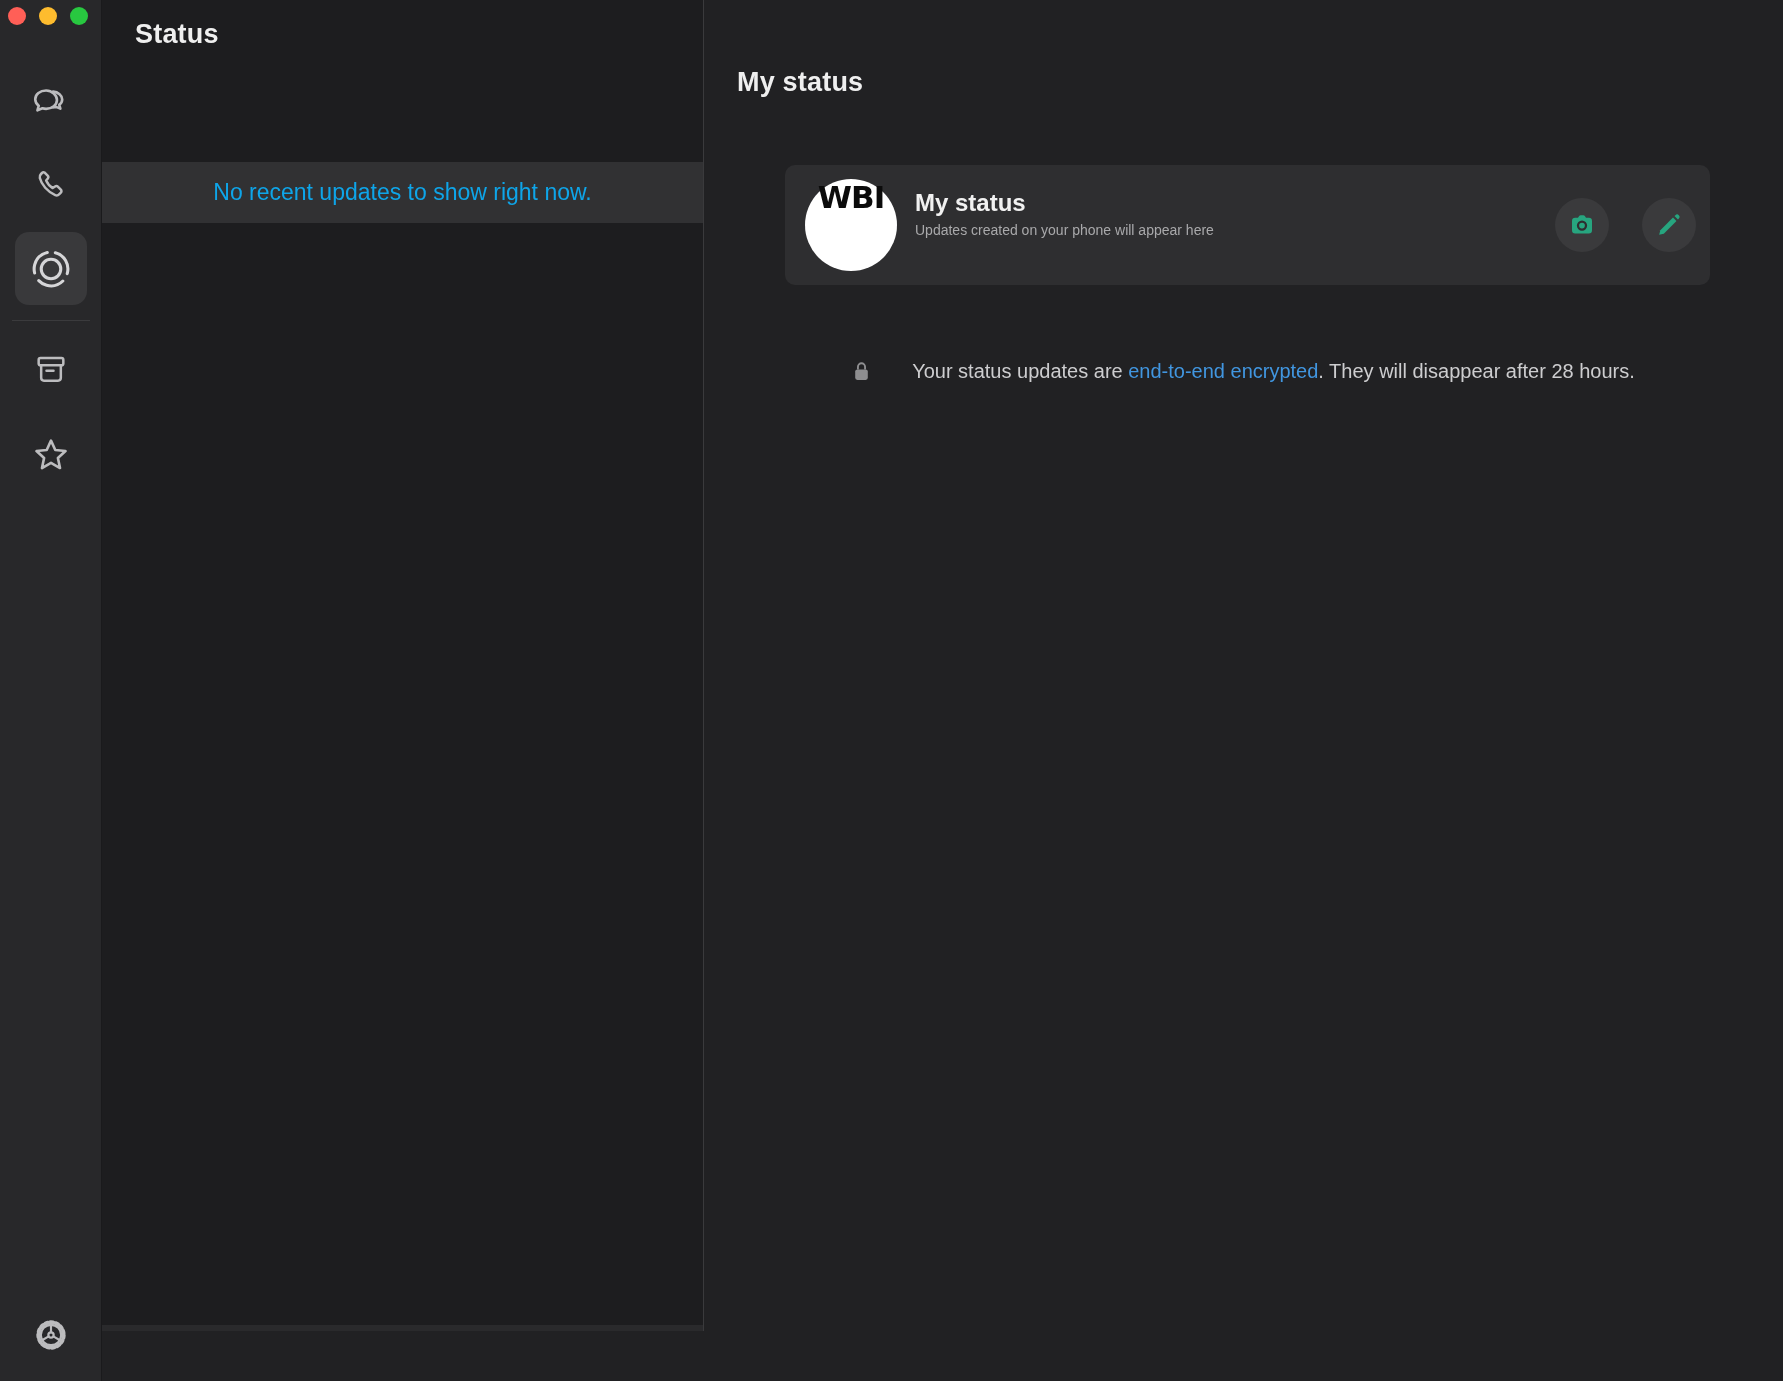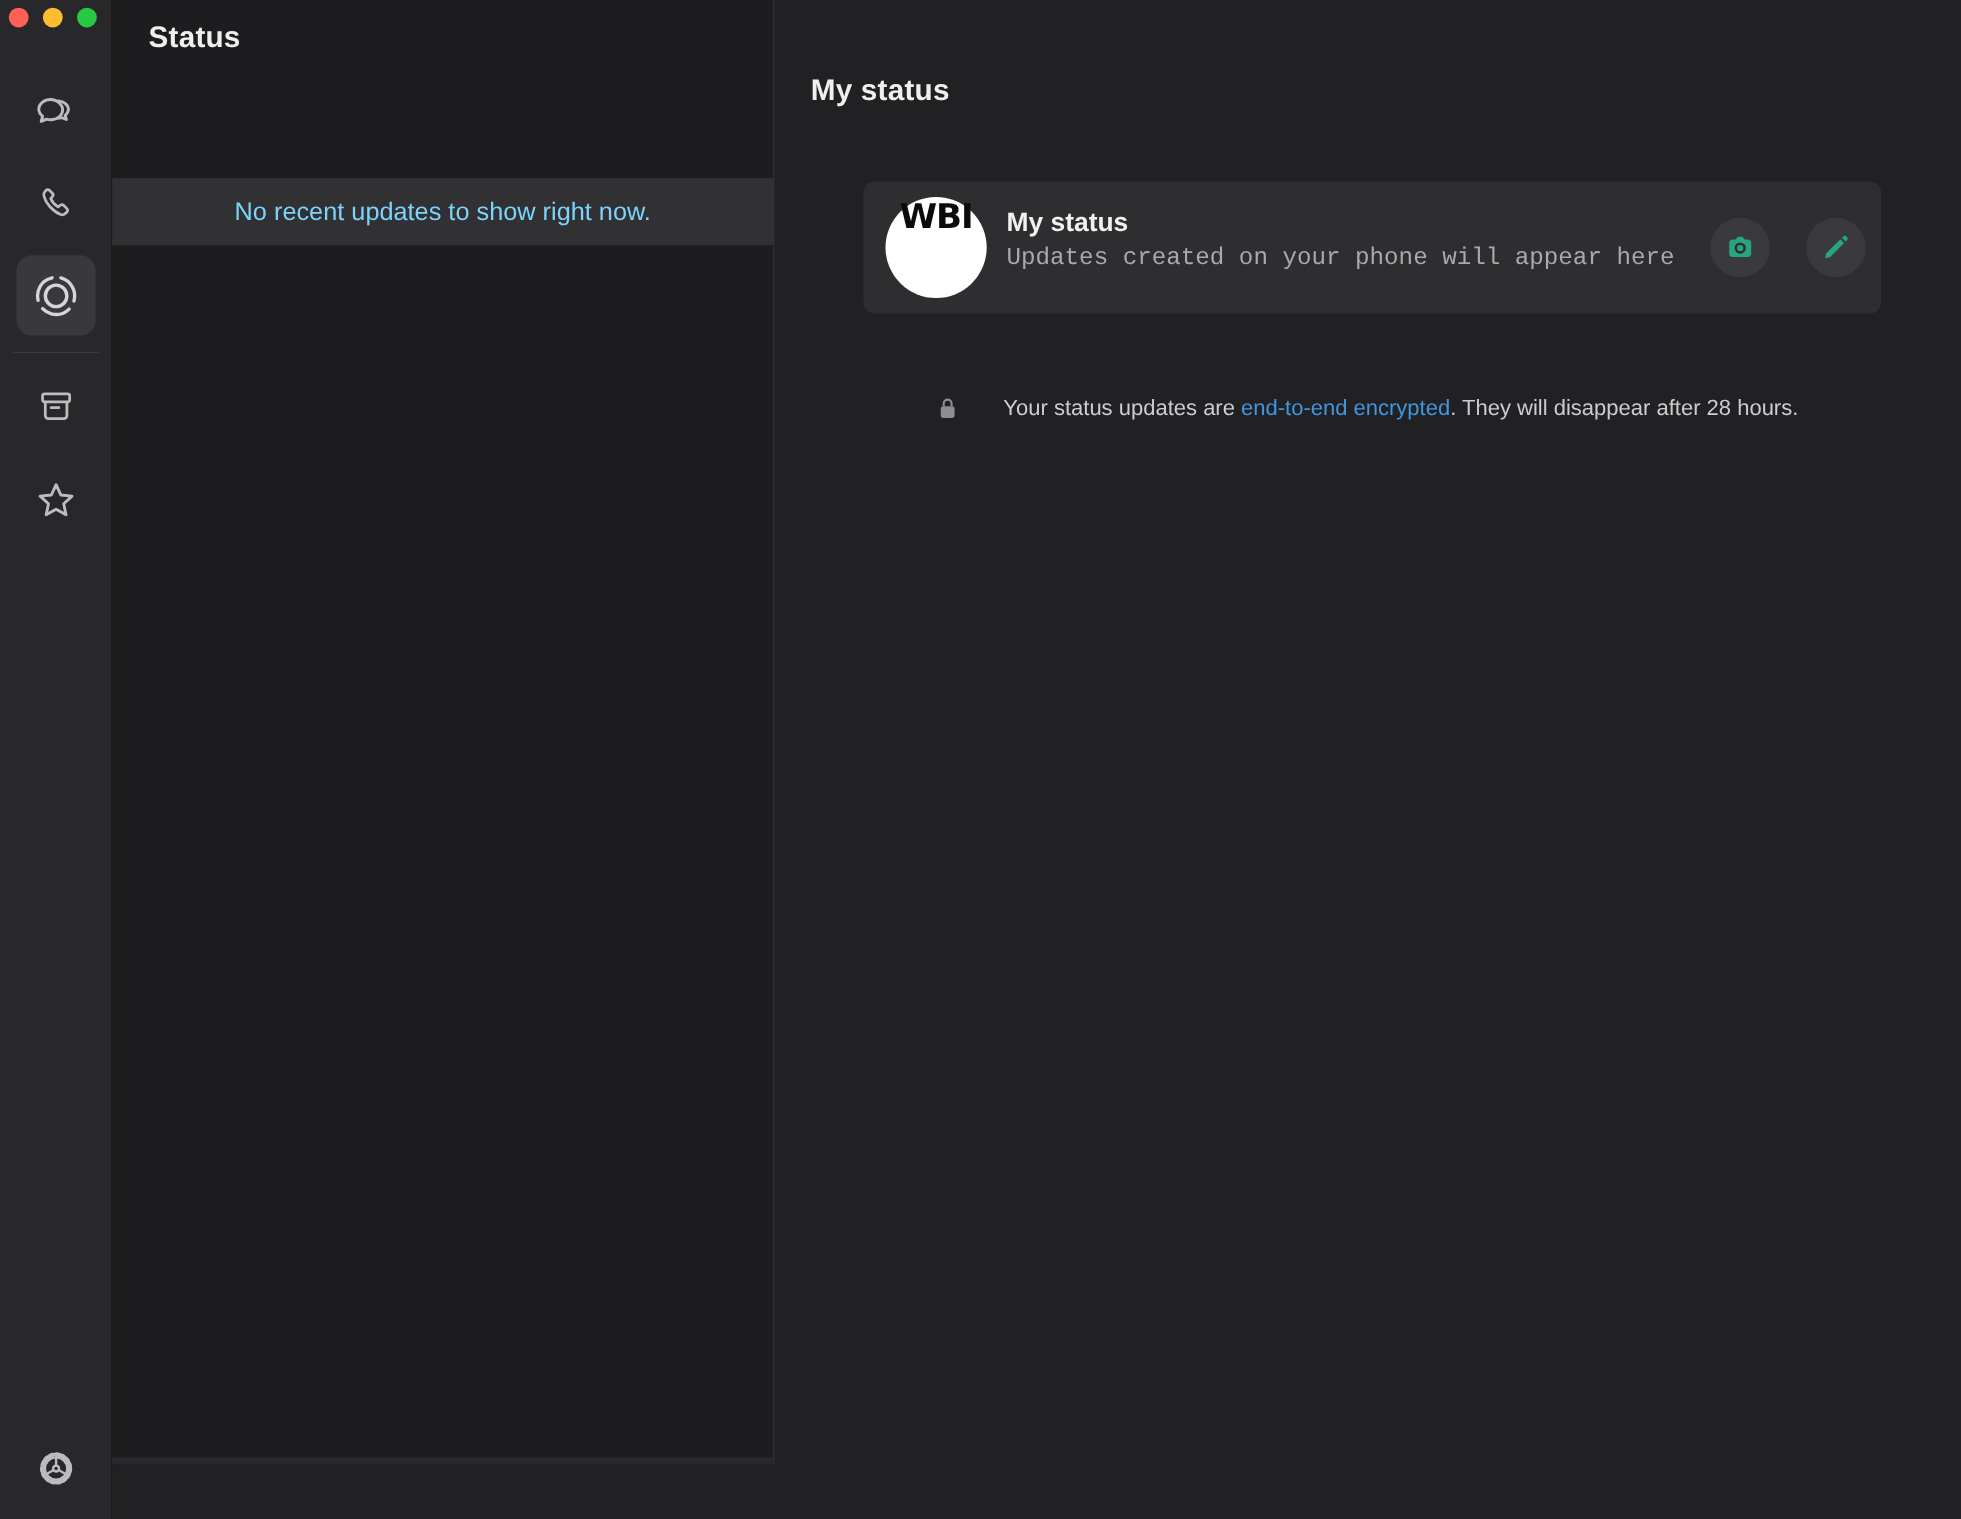--- a/index.html
+++ b/index.html
@@ -62,21 +62,21 @@
   .search-box svg{flex:0 0 auto;stroke:#b0b0b2;fill:none;stroke-width:1.8;stroke-linecap:round;}
   .search-input{
     flex:1;background:transparent;border:none;outline:none;
     font-family:inherit;font-size:24px;color:#e8e8e8;
   }
   .search-input::placeholder{color:#b2b2b4;opacity:1;}
   .empty-banner{
     position:absolute;left:0;top:162px;width:100%;height:61px;
     background:#313133;display:flex;align-items:center;justify-content:center;
   }
-  .empty-banner span{font-size:23px;color:#7dd3fc;}
+  .empty-banner span{font-size:23px;color:#0ea5e9;}
   .panel-footer-sliver{
     position:absolute;left:0;bottom:0;width:100%;height:6px;background:#2a2a2c;
   }
   
   .main{
     position:absolute;left:705px;top:0;width:1078px;height:1381px;
     background:#212123;
     margin-top:48px;
   }
   .main-title{
@@ -94,21 +94,21 @@
   .avatar span{
     font-family:"DejaVu Sans","Liberation Sans",sans-serif;
     font-weight:900;font-size:31px;color:#0b0b0b;letter-spacing:-1px;
   }
   .card-title{
     position:absolute;left:130px;top:24px;
     font-size:24px;font-weight:bold;color:#f1f1f1;
   }
   .card-subtitle{
     position:absolute;left:130px;top:57px;
-    font-size:22px;color:#a9a9ab;font-family:Liberation Mono, monospace;
+    font-size:14px;color:#a9a9ab;
   }
   .icon-btn{
     position:absolute;top:33px;width:54px;height:54px;border-radius:50%;
     background:#3a3a3c;display:flex;align-items:center;justify-content:center;cursor:pointer;
   }
   .btn-camera{left:770px;}
   .btn-edit{left:857px;}
   .notice{
     position:absolute;left:0;top:289px;width:100%;
     display:flex;align-items:center;justify-content:center;gap:9px;

